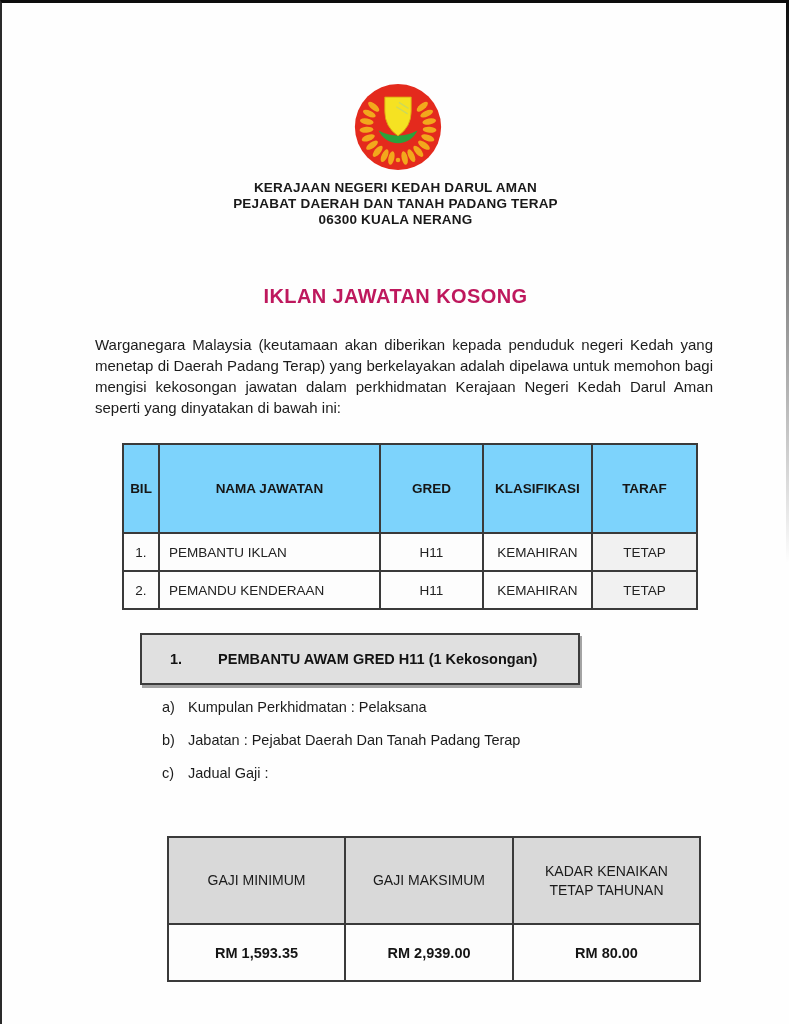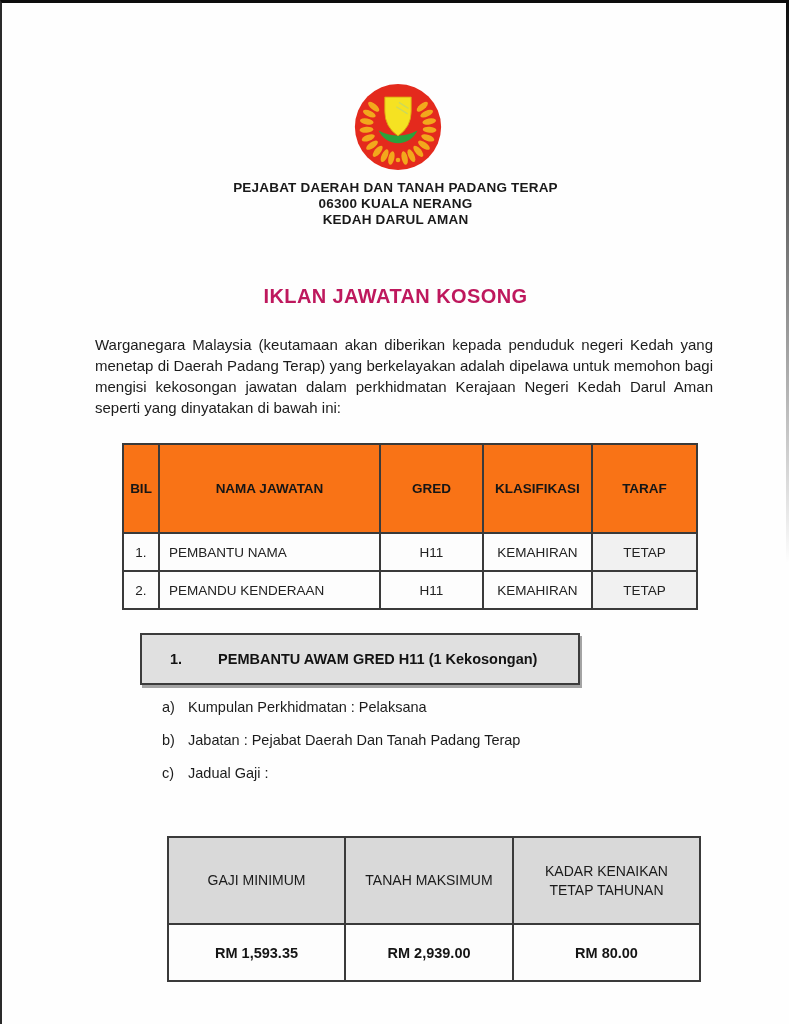--- a/index.html
+++ b/index.html
@@ -35,21 +35,21 @@
   .intro{
     position:absolute;top:316px;left:93px;width:618px;
     font-size:15px;line-height:21px;text-align:justify;color:#1c1c1c;
   }
   table{border-collapse:collapse;table-layout:fixed;}
   .vac-table{position:absolute;top:440px;left:120px;width:574px;}
   .vac-table th,.vac-table td{
     border:2px solid #3a3a3a;overflow:hidden;
   }
   .vac-table th{
-    background:#f97316;height:85px;font-size:13.5px;font-weight:bold;
+    background:#7dd3fc;height:85px;font-size:13.5px;font-weight:bold;
     text-align:center;color:#161616;
   }
   .vac-table td{
     height:34px;font-size:13.5px;background:#fdfdfd;text-align:center;color:#222;
   }
   .vac-table td.nama{text-align:left;padding-left:9px;}
   .vac-table td.taraf{background:#f1f1f1;}
   .section-box{
     position:absolute;top:630px;left:138px;width:436px;height:48px;
     background:#e0e0e0;border:2px solid #3c3c3c;
@@ -108,23 +108,23 @@
       <circle cx="50" cy="87.5" r="2.6" fill="#f2a81c"></circle>
 
       <path d="M28,54 A24,24 0 0 0 72,54 A45,45 0 0 1 28,54 Z" fill="#2aa23c"></path>
 
       <path d="M35,16 L65,16 L65,32 Q65,50 50,60 Q35,50 35,32 Z" fill="#f5e222" stroke="#d9a510" stroke-width="1"></path>
       <path d="M51,22 L62,29 M48,27 L61,35" stroke="#cdd95a" stroke-width="1.6" fill="none"></path>
     </svg>
   </div>
 
   <div class="org-header">
+    <div>KERAJAAN NEGERI KEDAH DARUL AMAN</div>
     <div>PEJABAT DAERAH DAN TANAH PADANG TERAP</div>
     <div>06300 KUALA NERANG</div>
-    <div>KEDAH DARUL AMAN</div>
   </div>
 
   <div class="doc-title">IKLAN JAWATAN KOSONG</div>
 
   <p class="intro">Warganegara Malaysia (keutamaan akan diberikan kepada penduduk negeri Kedah yang menetap di Daerah Padang Terap) yang berkelayakan adalah dipelawa untuk memohon bagi mengisi kekosongan jawatan dalam perkhidmatan Kerajaan Negeri Kedah Darul Aman seperti yang dinyatakan di bawah ini:</p>
 
   <table class="vac-table">
     <colgroup>
       <col style="width:36px">
         <col style="width:221px">
@@ -135,21 +135,21 @@
     <tbody>
       <tr>
         <th>BIL</th>
         <th>NAMA JAWATAN</th>
         <th>GRED</th>
         <th>KLASIFIKASI</th>
         <th>TARAF</th>
       </tr>
       <tr>
         <td>1.</td>
-        <td class="nama">PEMBANTU NAMA</td>
+        <td class="nama">PEMBANTU IKLAN</td>
         <td>H11</td>
         <td>KEMAHIRAN</td>
         <td class="taraf">TETAP</td>
       </tr>
       <tr>
         <td>2.</td>
         <td class="nama">PEMANDU KENDERAAN</td>
         <td>H11</td>
         <td>KEMAHIRAN</td>
         <td class="taraf">TETAP</td>
@@ -179,21 +179,21 @@
 
   <table class="salary-table">
     <colgroup>
       <col style="width:177px">
         <col style="width:168px">
         <col style="width:187px">
     </colgroup>
     <tbody>
       <tr>
         <th>GAJI MINIMUM</th>
-        <th>TANAH MAKSIMUM</th>
+        <th>GAJI MAKSIMUM</th>
         <th>KADAR KENAIKAN TETAP TAHUNAN</th>
       </tr>
       <tr>
         <td>RM 1,593.35</td>
         <td>RM 2,939.00</td>
         <td>RM 80.00</td>
       </tr>
     </tbody>
   </table>
 </div>

